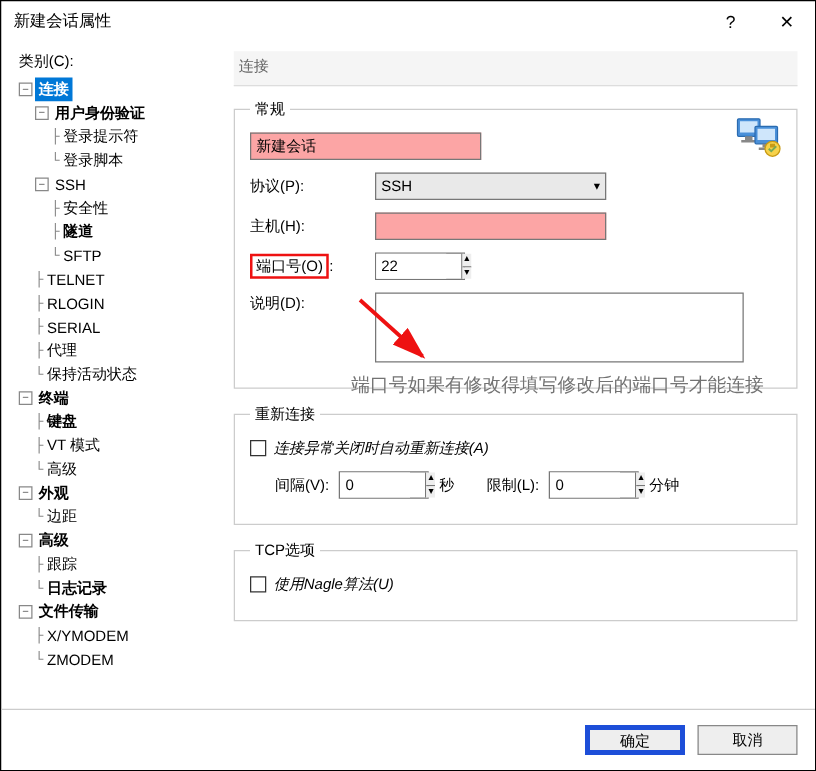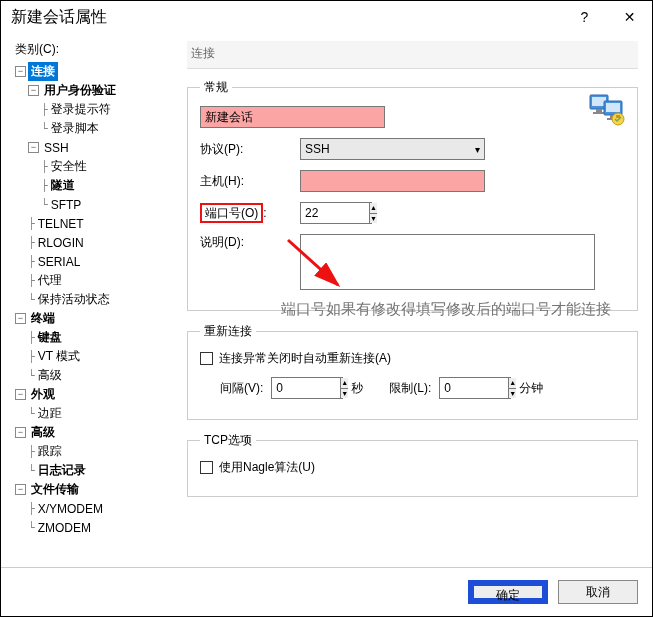--- a/index.html
+++ b/index.html
@@ -1,20 +1,20 @@
 <!DOCTYPE html>
 <html><head>
 <meta charset="utf-8">
 <style>
 * { box-sizing: border-box; font-family: "Microsoft YaHei", "SimSun", sans-serif; font-size: 12px; }
 body { margin: 0; background: #fff; width: 653px; height: 617px; overflow: hidden; border: 1px solid #000; position: relative; }
 
 
 .titlebar { height: 32px; display: flex; align-items: center; padding: 0 0 0 10px; }
-.titlebar .title { flex: 1; font-size: 16px; }
+.titlebar .title { flex: 1; font-size: 13px; }
 .titlebar .win-btn { width: 45px; height: 32px; display: flex; align-items: center; justify-content: center; font-size: 14px; }
 .titlebar .help { font-size: 14px; }
 
 
 .body-area { display: flex; height: 530px; }
 .left-pane { width: 180px; padding: 8px 10px 8px 14px; }
 .left-label { margin-bottom: 4px; }
 .tree { border: 0; }
 .tree-row { display: flex; align-items: center; height: 19px; white-space: nowrap; }
 .tree-toggle { width: 11px; height: 11px; border: 1px solid #888; display: inline-flex; align-items: center; justify-content: center; font-size: 9px; line-height: 9px; margin-right: 2px; cursor: pointer; color: #555; }
@@ -41,29 +41,29 @@
 .spin { display: flex; border: 1px solid #777; height: 22px; width: 72px; gap: 12px; }
 .spin input { border: 0; width: 56px; padding: 0 4px; outline: none; }
 .spin .arrows { width: 16px; border-left: 1px solid #777; display: flex; flex-direction: column; }
 .spin .arrows div { flex: 1; display: flex; align-items: center; justify-content: center; font-size: 7px; background: #eee; }
 .spin .arrows div:first-child { border-bottom: 1px solid #777; }
 .textarea { border: 1px solid #777; width: 295px; height: 56px; background: #fff; }
 
 .icon-host { width: 40px; height: 40px; position: absolute; right: 24px; top: 54px; }
 .icon-host svg { width: 40px; height: 40px; }
 
-.checkbox-row { display: flex; align-items: center; margin-bottom: 10px; }
+.checkbox-row { display: flex; align-items: center; margin-bottom: 10px; font-style: italic; }
 .checkbox { width: 13px; height: 13px; border: 1px solid #333; margin-right: 6px; background: #fff; }
 
 .annot-arrow { position: absolute; left: 282px; top: 234px; pointer-events: none; }
 .annot-text { position: absolute; left: 280px; top: 298px; color: #737373; font-size: 15px; line-height: 20px; pointer-events: none; }
 
 .button-bar { position: absolute; bottom: 12px; right: 14px; display: flex; gap: 10px; }
 .button-bar button { width: 80px; height: 24px; border: 1px solid #888; background: #eee; cursor: pointer; }
-.button-bar button.primary { border: 6px solid #1d4ed8; }
+.button-bar button.primary { border: 4px solid #1d4ed8; }
 .bottom-rule { position: absolute; bottom: 48px; left: 0; right: 0; border-top: 1px solid #ccc; }
 </style>
 </head>
 <body>
 
 <div class="titlebar">
   <div class="title">新建会话属性</div>
   <div class="win-btn help">?</div>
   <div class="win-btn">✕</div>
 </div>

